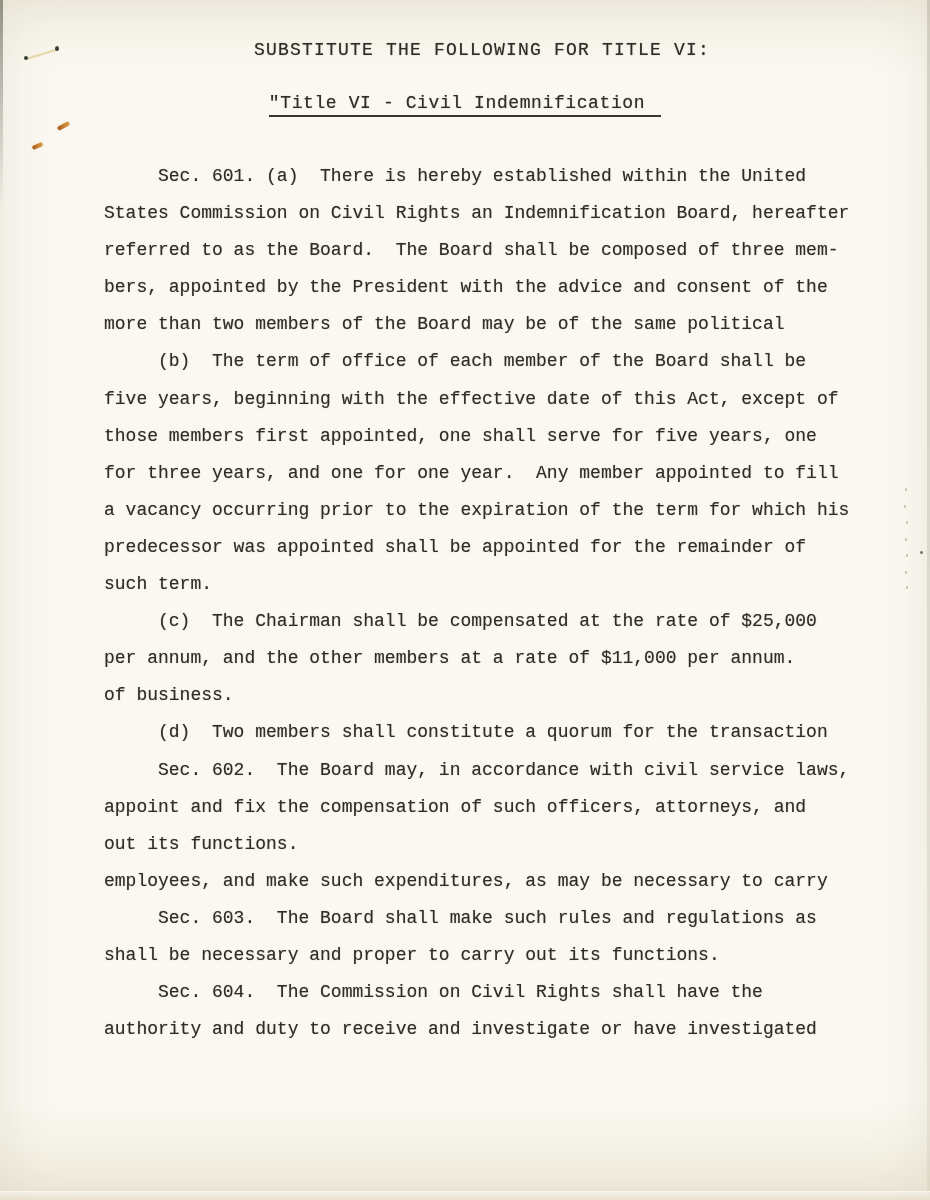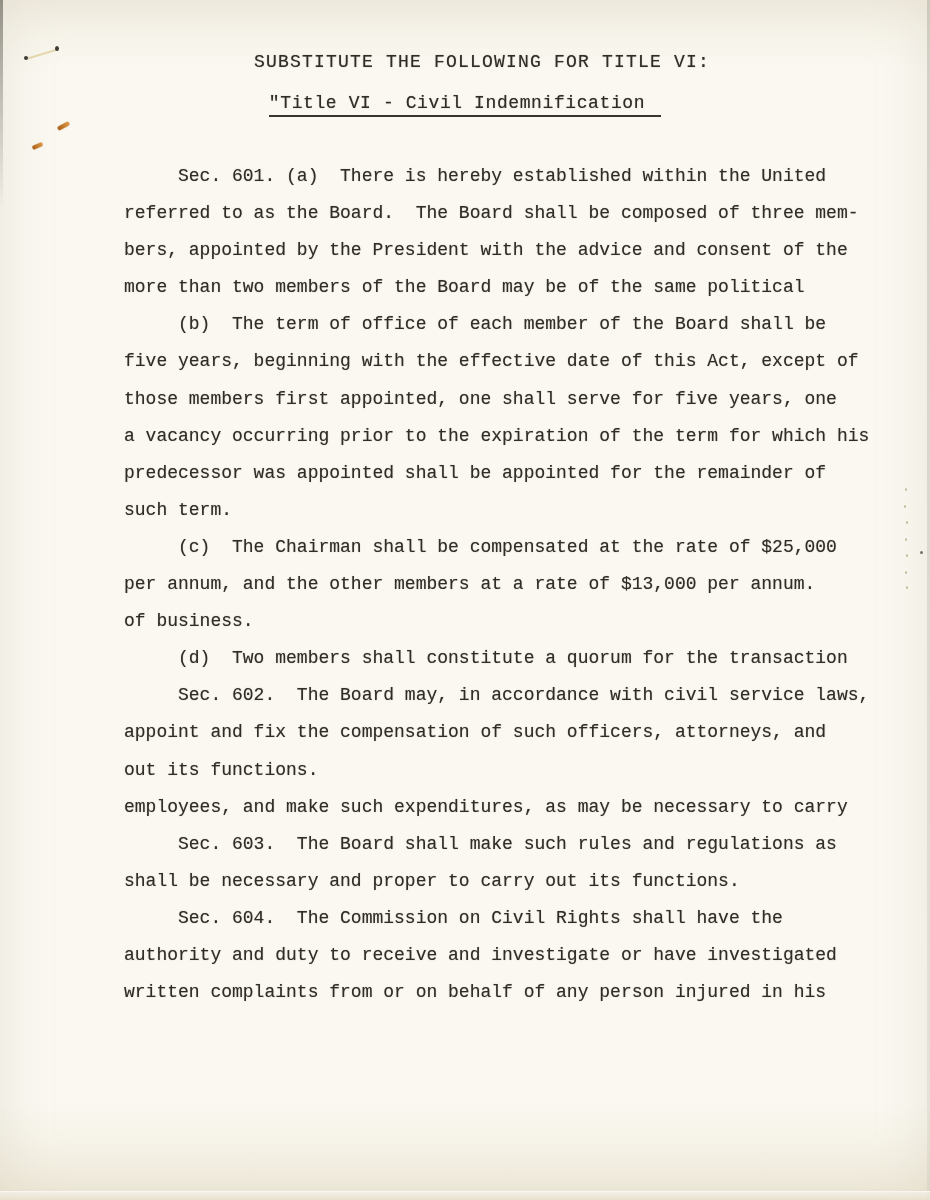--- a/index.html
+++ b/index.html
@@ -28,21 +28,21 @@
   .edge-right {
     position: absolute; right: 0; top: 0; width: 3px; height: 100%;
     background: linear-gradient(180deg, rgba(120,115,100,0.25), rgba(170,160,135,0.15));
   }
   .edge-bottom {
     position: absolute; left: 0; bottom: 0; width: 100%; height: 8px;
     background: linear-gradient(180deg, rgba(255,255,255,0.5), #e9e1cd);
     border-top: 1px solid rgba(255,255,255,0.7);
   }
   
-  .doc-header { position: absolute; top: 52px; left: 0; width: 100%; text-align: center; }
+  .doc-header { position: absolute; top: 40px; left: 0; width: 100%; text-align: center; }
   .doc-title {
     font-size: 18px;
     letter-spacing: 1.2px;
     padding-left: 34px;
     white-space: pre;
     text-shadow: 0 0 1px rgba(48,45,38,0.55);
   }
   .doc-subtitle-row { position: absolute; top: 93px; left: 0; width: 100%; text-align: center; }
   .doc-subtitle {
     display: inline-block;
@@ -53,21 +53,20 @@
     padding-right: 16px;
     padding-bottom: 2px;
     text-shadow: 0 0 1px rgba(48,45,38,0.55);
   }
   
   .doc-body {
     position: absolute;
     top: 158px;
     left: 104px;
     width: 790px;
-    margin-left: 20px;
   }
   .line {
     height: 37.1px;
     line-height: 37.1px;
     font-size: 18px;
     white-space: pre;
     text-shadow: 0 0 1px rgba(48,45,38,0.45);
   }
   
   .mark { position: absolute; }
@@ -119,37 +118,38 @@
 
   <div class="doc-header">
     <span class="doc-title">SUBSTITUTE THE FOLLOWING FOR TITLE VI:</span>
   </div>
   <div class="doc-subtitle-row">
     <span class="doc-subtitle">"Title VI - Civil Indemnification</span>
   </div>
 
   <div class="doc-body">
     <div class="line">     Sec. 601. (a)  There is hereby established within the United</div>
+    <div class="line">States Commission on Civil Rights an Indemnification Board, hereafter</div>
     <div class="line">referred to as the Board.  The Board shall be composed of three mem-</div>
     <div class="line">bers, appointed by the President with the advice and consent of the</div>
     <div class="line">more than two members of the Board may be of the same political</div>
     <div class="line">     (b)  The term of office of each member of the Board shall be</div>
     <div class="line">five years, beginning with the effective date of this Act, except of</div>
     <div class="line">those members first appointed, one shall serve for five years, one</div>
+    <div class="line">for three years, and one for one year.  Any member appointed to fill</div>
     <div class="line">a vacancy occurring prior to the expiration of the term for which his</div>
     <div class="line">predecessor was appointed shall be appointed for the remainder of</div>
     <div class="line">such term.</div>
     <div class="line">     (c)  The Chairman shall be compensated at the rate of $25,000</div>
-    <div class="line">per annum, and the other members at a rate of $13,000 per annum.</div>
+    <div class="line">per annum, and the other members at a rate of $11,000 per annum.</div>
     <div class="line">of business.</div>
     <div class="line">     (d)  Two members shall constitute a quorum for the transaction</div>
     <div class="line">     Sec. 602.  The Board may, in accordance with civil service laws,</div>
     <div class="line">appoint and fix the compensation of such officers, attorneys, and</div>
     <div class="line">out its functions.</div>
     <div class="line">employees, and make such expenditures, as may be necessary to carry</div>
     <div class="line">     Sec. 603.  The Board shall make such rules and regulations as</div>
     <div class="line">shall be necessary and proper to carry out its functions.</div>
     <div class="line">     Sec. 604.  The Commission on Civil Rights shall have the</div>
     <div class="line">authority and duty to receive and investigate or have investigated</div>
-    <div class="line">written complaints from or on behalf of any person injured in his</div>
   </div>
 
 </div>
 
 </body></html>

